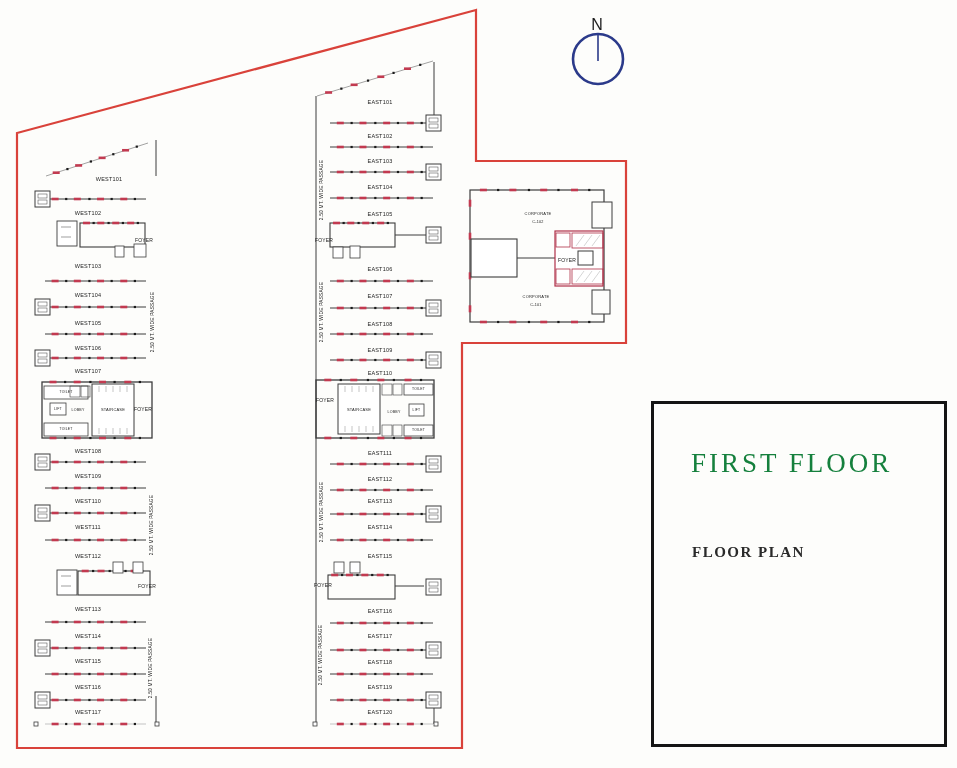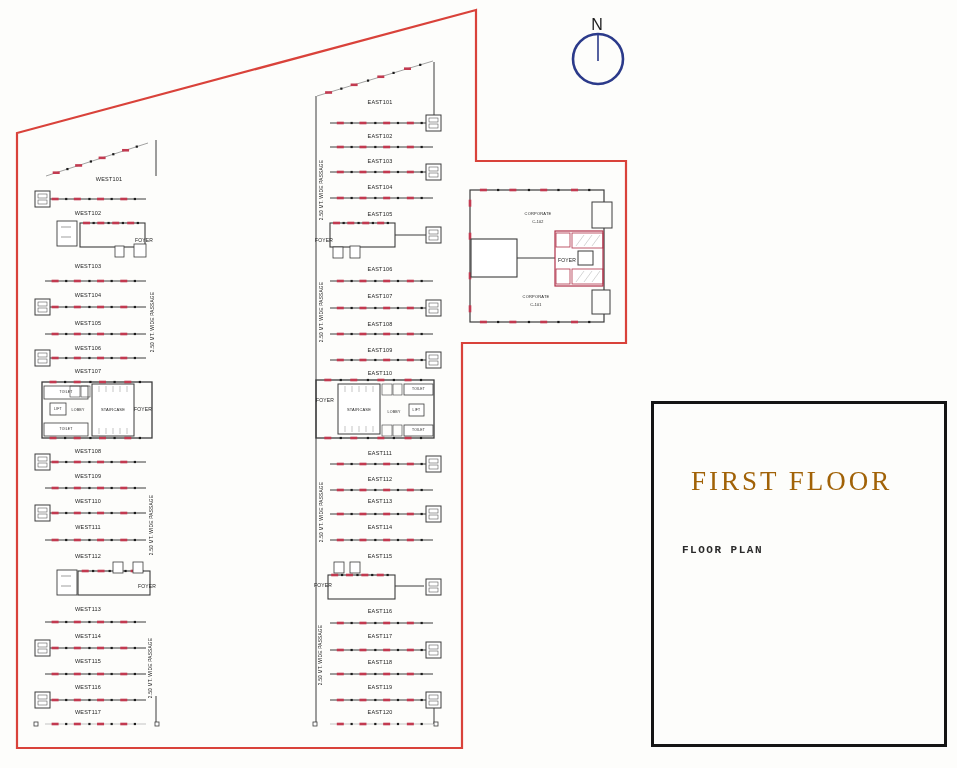--- a/index.html
+++ b/index.html
@@ -1,24 +1,24 @@
 <!DOCTYPE html>
 <html><head>
 <meta charset="utf-8">
 <style>
   html,body{margin:0;padding:0;background:#ffffff;}
   #stage{position:relative;width:957px;height:768px;background:#fdfdfb;overflow:hidden;
          font-family:"Liberation Sans",sans-serif;}
   #plan{position:absolute;left:0;top:0;}
   .title-block{position:absolute;left:651px;top:401px;width:296px;height:346px;
                border:3px solid #141414;background:#fdfdfb;box-sizing:border-box;}
-  .tb-title{position:absolute;left:37px;top:62px;font-family:"Liberation Serif",serif;
-            font-size:27px;font-weight:400;letter-spacing:3px;color:#a16207;}
-  .tb-subtitle{position:absolute;left:28px;top:140px;font-family:Liberation Mono, monospace;
-               font-size:11px;font-weight:700;letter-spacing:1.5px;color:#2a2a2a;}
+  .tb-title{position:absolute;left:37px;top:44px;font-family:"Liberation Serif",serif;
+            font-size:27px;font-weight:400;letter-spacing:3px;color:#15803d;}
+  .tb-subtitle{position:absolute;left:38px;top:140px;font-family:Liberation Serif, serif;
+               font-size:15px;font-weight:700;letter-spacing:1.5px;color:#2a2a2a;}
   svg text{font-family:"Liberation Sans",sans-serif;fill:#1c1c1c;}
 </style>
 </head>
 <body>
 
 <div id="stage">
   <svg id="plan" width="957" height="768" viewBox="0 0 957 768">
       <polygon points="476,10 17,133 17,748 462,748 462,343 626,343 626,161 476,161" fill="none" stroke="#d9423a" stroke-width="2.2" stroke-linejoin="miter"></polygon>
       <line x1="46" y1="176" x2="148" y2="143" stroke="#8a8a8a" stroke-width="0.8"></line>
       <rect x="52.7" y="171.39999999999998" width="7" height="2.6" fill="#c23a50"></rect>

